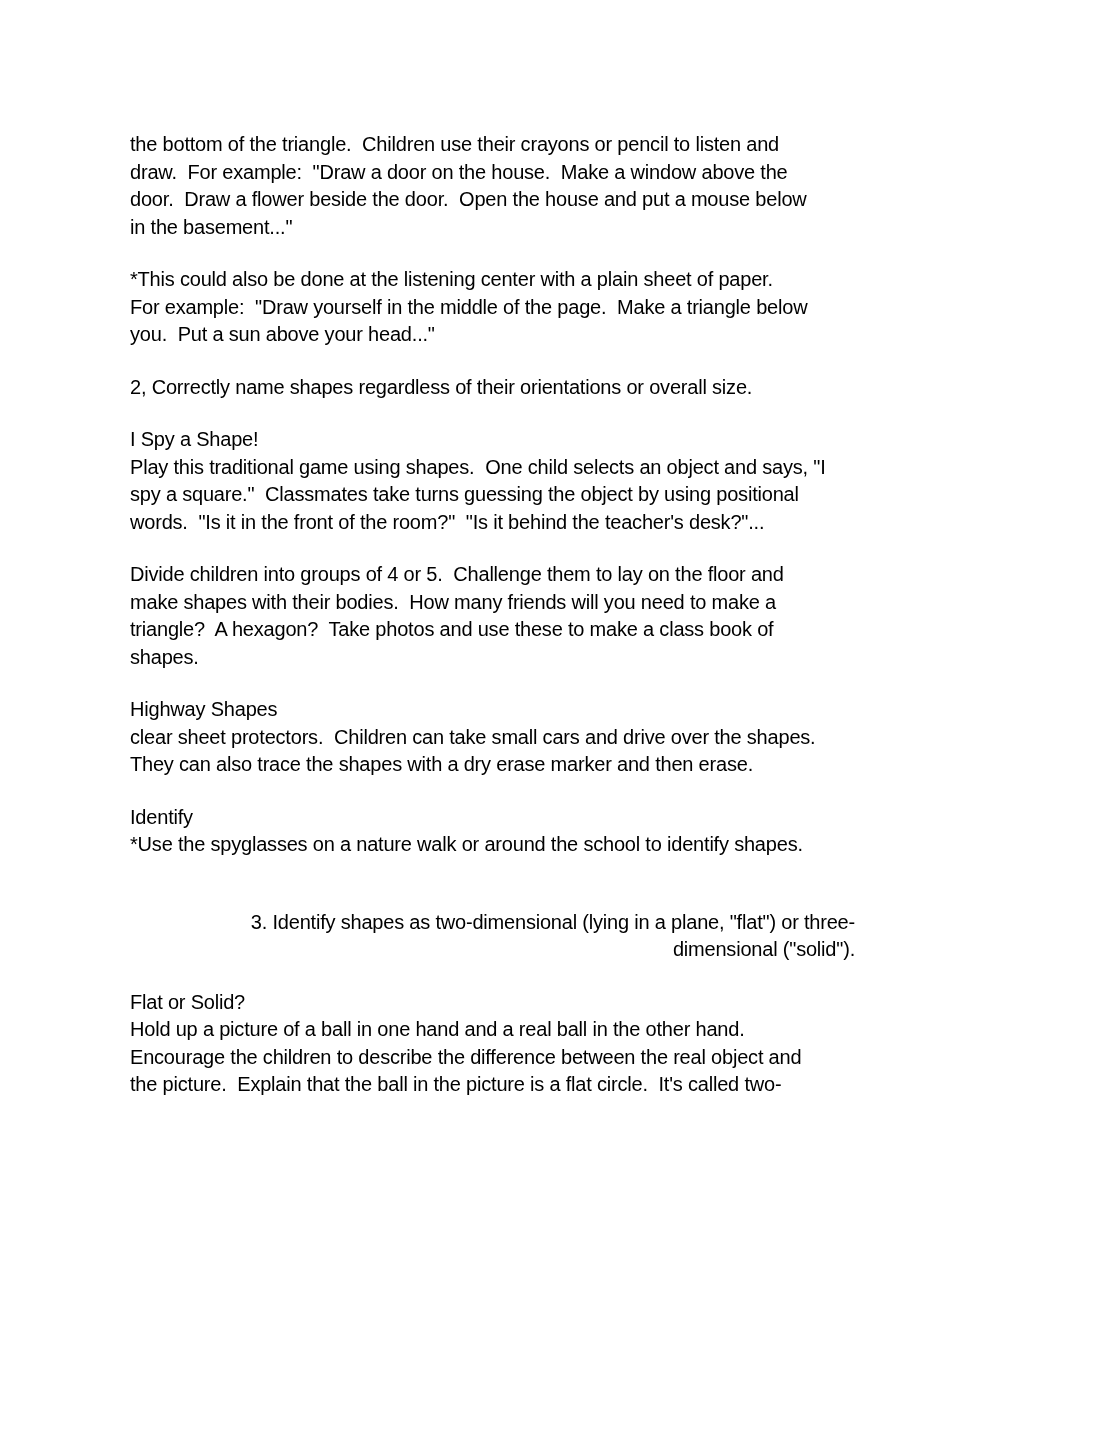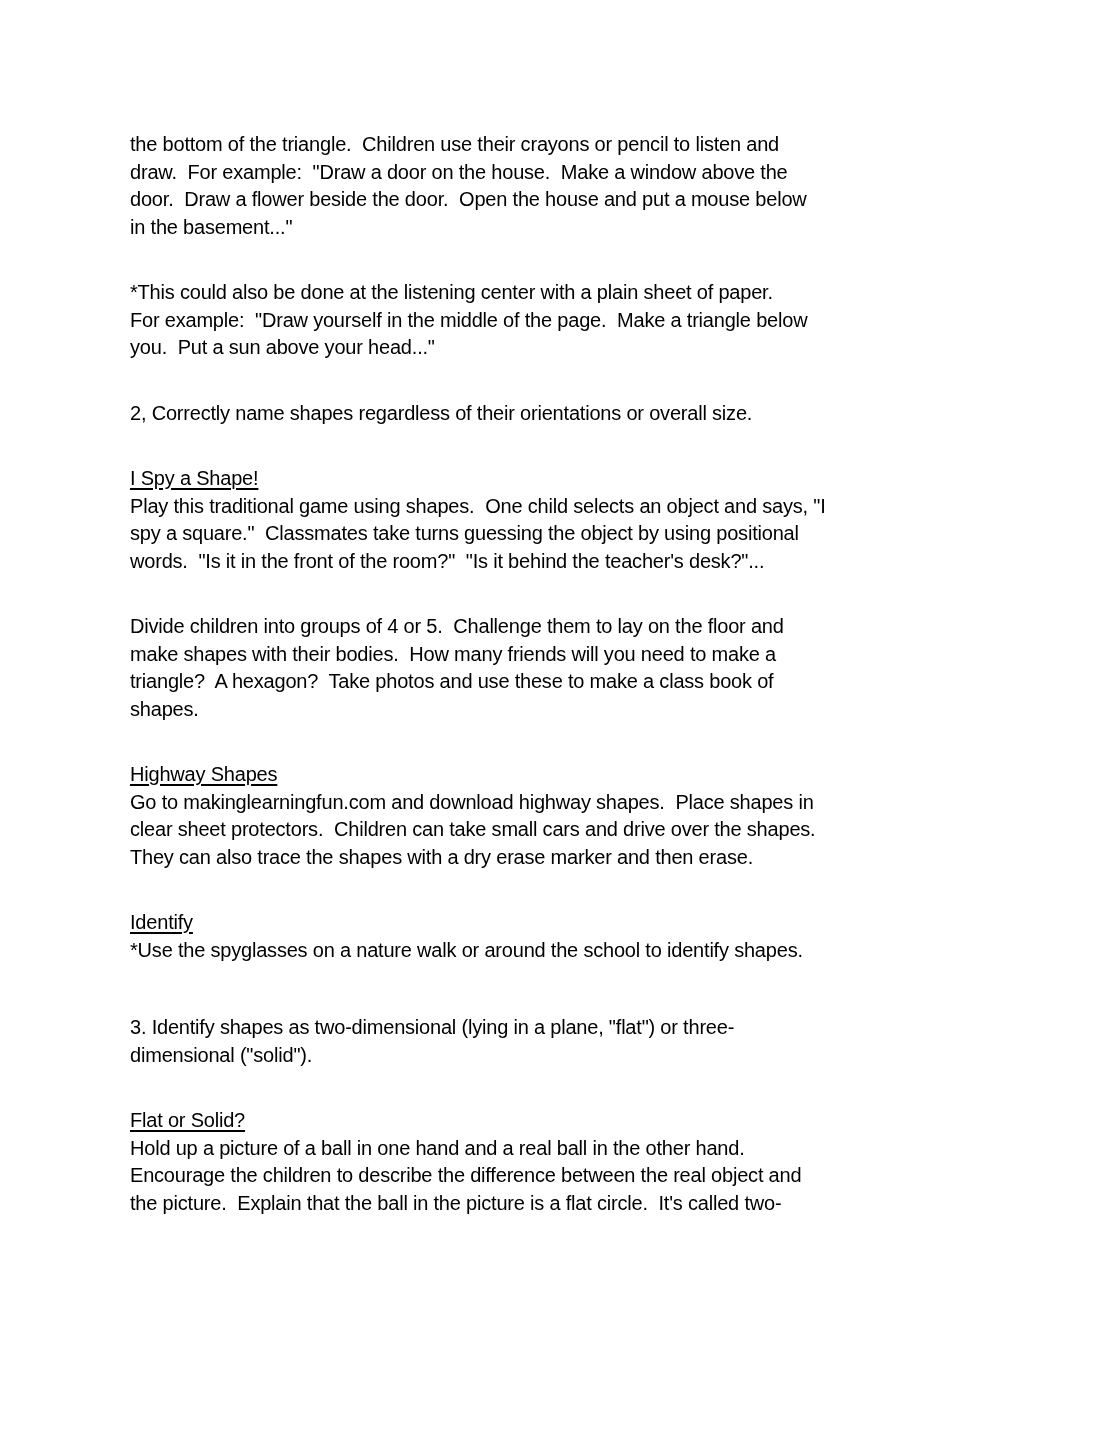--- a/index.html
+++ b/index.html
@@ -10,25 +10,24 @@
     background: #ffffff;
     color: #000000;
     font-family: "Liberation Sans", sans-serif;
     font-size: 20px;
     line-height: 27.5px;
     letter-spacing: -0.2px;
     box-sizing: border-box;
     padding: 131px 40px 0 130px;
     overflow: hidden;
   }
-  .block + .block { margin-top: 38px; }
-  .mt-xl { margin-top: 50px !important; }
+  .block + .block { margin-top: 25px; }
+  .mt-xl { margin-top: 50px !important; text-align: right; }
   .line { white-space: pre; }
   .heading {
-    text-decoration: underline;
     text-underline-offset: 3px;
     white-space: pre;
   }
 </style>
 </head>
 <body>
 
 <div class="page">
 
   <section class="block">
@@ -58,21 +57,20 @@
   <section class="block">
     <div class="line">Divide children into groups of 4 or 5.  Challenge them to lay on the floor and</div>
     <div class="line">make shapes with their bodies.  How many friends will you need to make a</div>
     <div class="line">triangle?  A hexagon?  Take photos and use these to make a class book of</div>
     <div class="line">shapes.</div>
   </section>
 
 
   <section class="block">
     <div class="heading">Highway Shapes</div>
-    <div class="line">Go to makinglearningfun.com and download highway shapes.  Place shapes in</div>
     <div class="line">clear sheet protectors.  Children can take small cars and drive over the shapes.</div>
     <div class="line">They can also trace the shapes with a dry erase marker and then erase.</div>
   </section>
 
   <section class="block">
     <div class="heading">Identify</div>
     <div class="line">*Use the spyglasses on a nature walk or around the school to identify shapes.</div>
   </section>
 
   <section class="block mt-xl">

